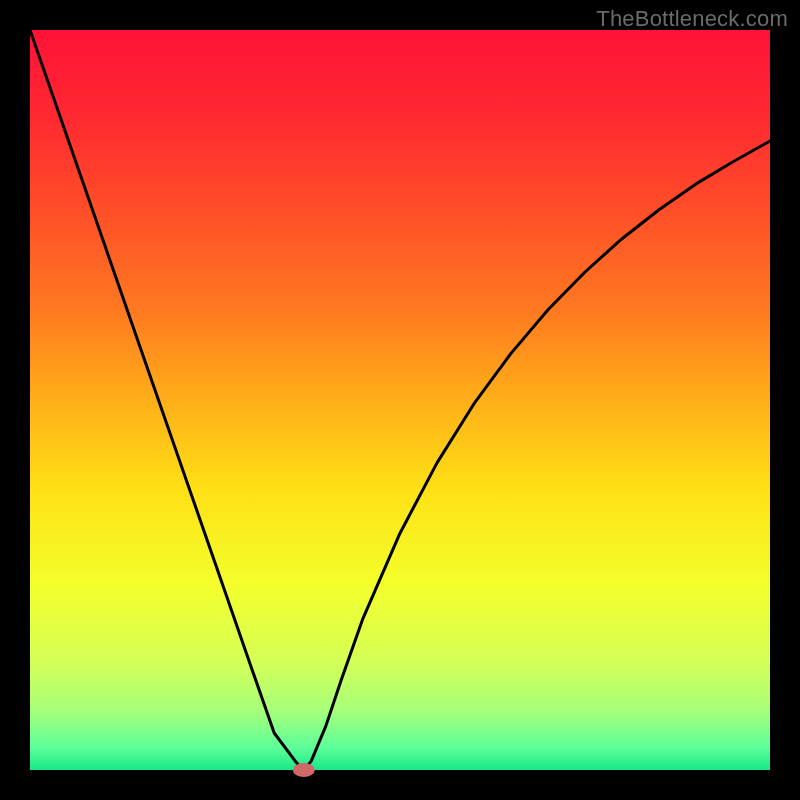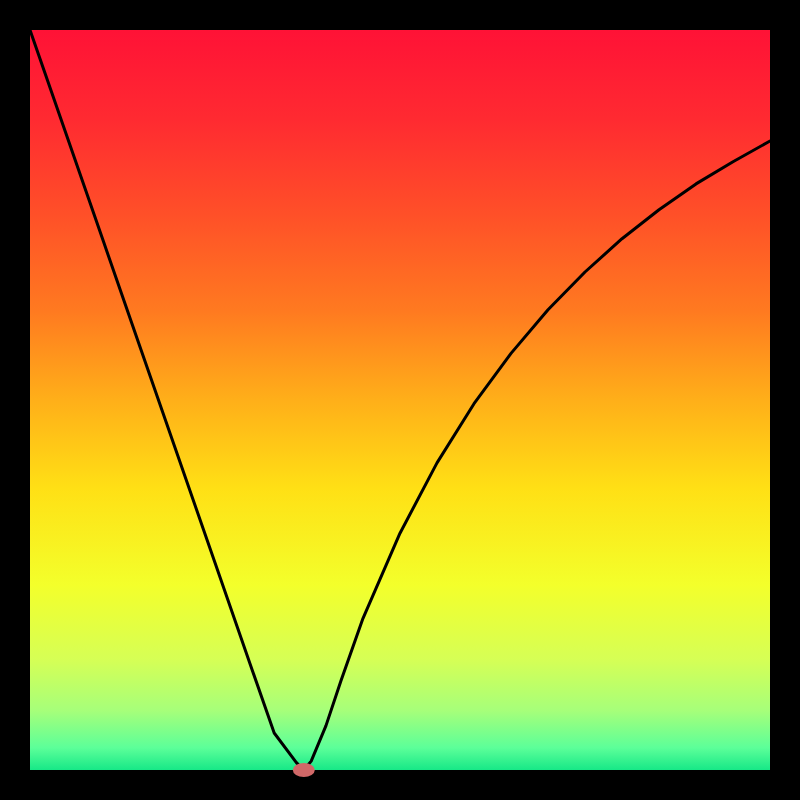--- a/index.html
+++ b/index.html
@@ -52,13 +52,14 @@
 
     <rect x="0" y="0" width="800" height="800" fill="#000000"></rect>
 
     <rect id="plot-bg" fill="url(#bg-grad)" x="30" y="30" width="740" height="740"></rect>
 
     <path id="curve" fill="none" stroke-width="3" stroke-linecap="round" stroke-linejoin="round" d="M30.0 30.0 L67.0 136.6 L104.0 243.1 L141.0 349.7 L178.0 456.2 L215.0 562.8 L252.0 669.4 L274.2 733.0 L296.4 762.6 L303.8 770.0 L311.2 761.1 L326.0 725.6 L340.8 681.2 L363.0 618.3 L400.0 533.2 L437.0 462.9 L474.0 403.7 L511.0 353.4 L548.0 309.7 L585.0 272.0 L622.0 238.7 L659.0 209.8 L696.0 183.9 L733.0 161.7 L770.0 141.0" stroke="#000000"></path>
 
     <ellipse id="min-marker" cx="303.8" cy="770" rx="11" ry="7" fill="#d06868"></ellipse>
   </svg>
 
+  <div class="watermark">TheBottleneck.com</div>
 </div>
 
 </body></html>

